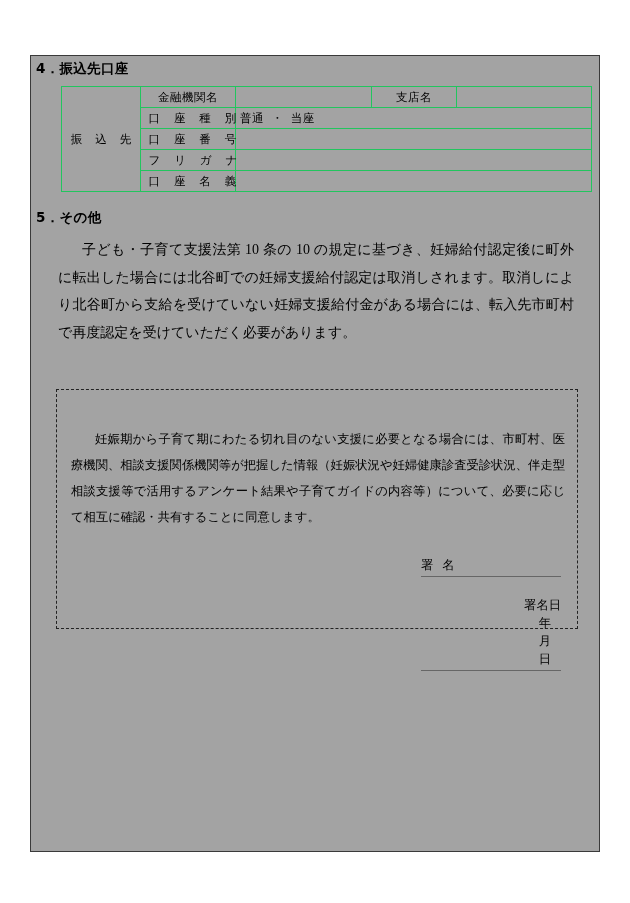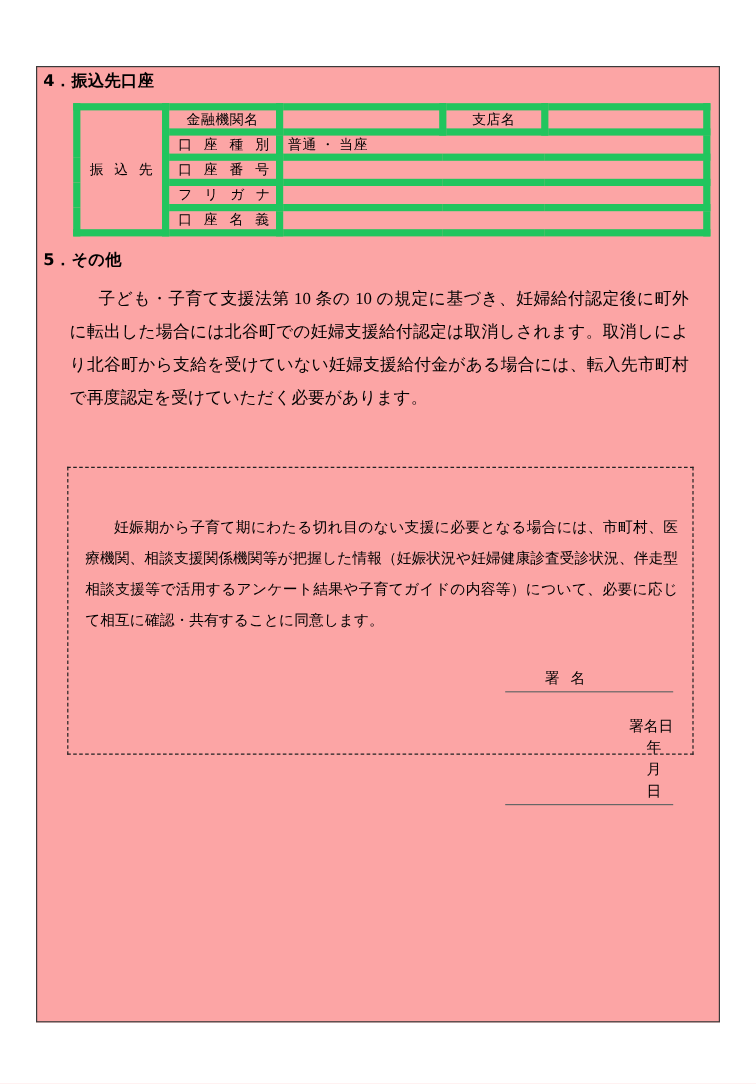--- a/index.html
+++ b/index.html
@@ -18,21 +18,21 @@
 
   
   #page-frame {
     position: absolute;
     left: 30px;
     top: 55px;
     width: 570px;
     height: 797px;
     border: 1px solid #3a3a3a;
     box-sizing: border-box;
-    background: #fca5a5;
+    background: #a3a3a3;
   }
 
   
   .section-heading {
     position: absolute;
     font-family: "DejaVu Sans", "Liberation Sans", sans-serif;
     font-weight: bold;
     font-size: 13.5px;
     letter-spacing: 0.3px;
     white-space: nowrap;
@@ -44,25 +44,25 @@
   
   #bank-table {
     position: absolute;
     left: 30px;
     top: 30px;
     width: 531px;
     border-collapse: collapse;
     table-layout: fixed;
   }
   #bank-table td {
-    border: 6px solid #22c55e;
+    border: 1px solid #22c55e;
     height: 21px;
     padding: 0 4px;
     font-size: 11.5px;
-    font-family: Liberation Serif, serif;
+    font-family: Liberation Mono, monospace;
     vertical-align: middle;
     box-sizing: border-box;
   }
   td.cell-rowhead {
     text-align: center;
     letter-spacing: 3px;
     text-indent: 3px;
   }
   td.cell-label {
     text-align: left;
@@ -138,21 +138,21 @@
     width: 140px;
     padding-bottom: 2px;
   }
   #signature-date-line {
     left: 364px;
     top: 206px;
     width: 140px;
     padding-bottom: 2px;
     flex-direction: column;
   }
-  .sig-label { letter-spacing: 3px; margin-left: 33px; }
+  .sig-label { letter-spacing: 3px; }
   .sig-gap { flex: 1 1 auto; }
   .sig-unit {
     display: inline-block;
     width: 32px;
     text-align: center;
   }
 </style>
 </head>
 <body>
 

